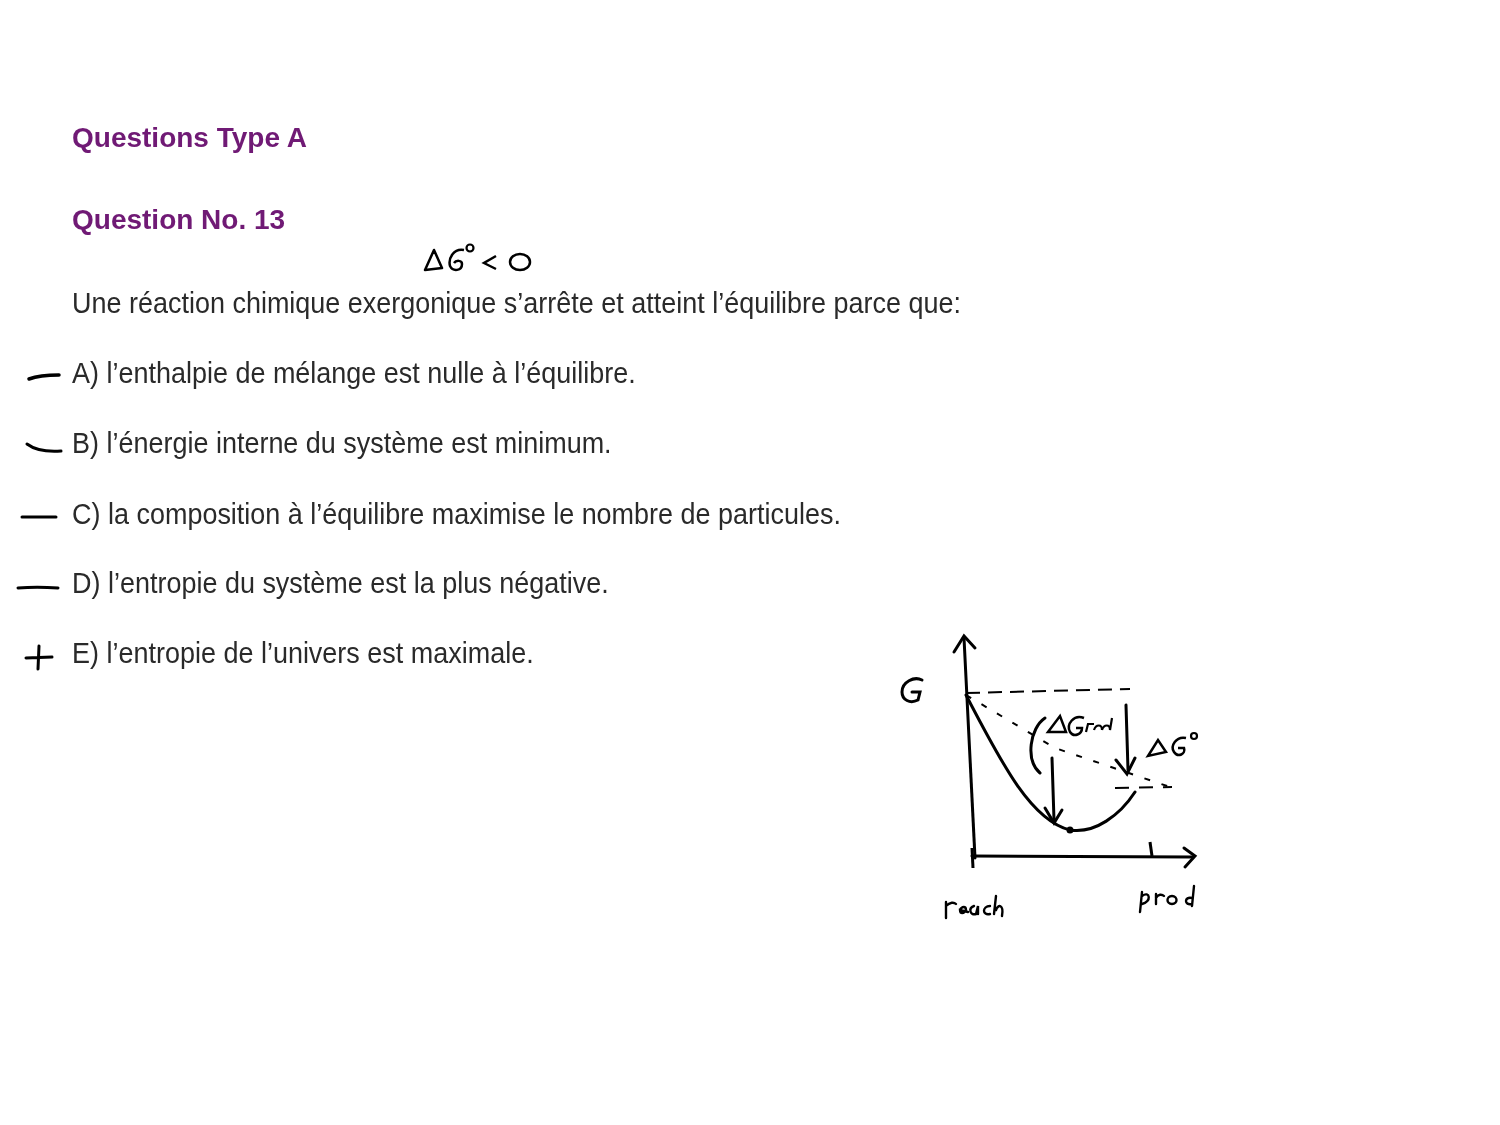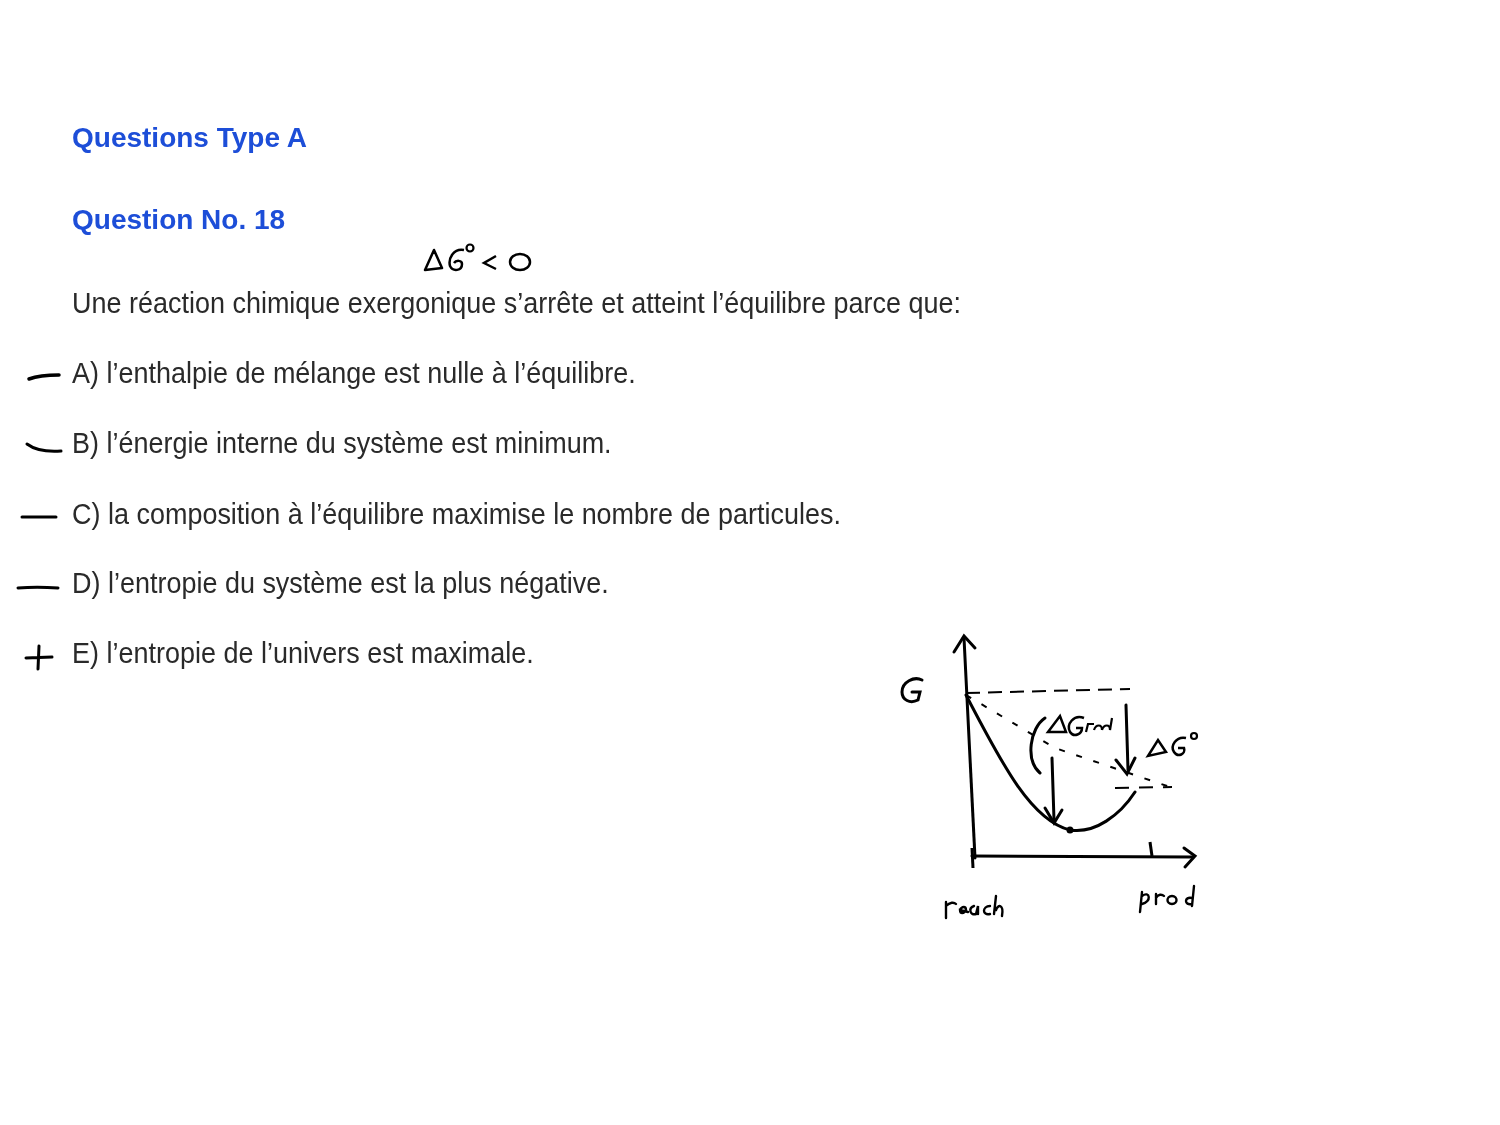--- a/index.html
+++ b/index.html
@@ -1,36 +1,36 @@
 <!DOCTYPE html>
 <html><head>
 <meta charset="utf-8">
 <style>
   html, body { margin: 0; padding: 0; }
   body {
     width: 1500px; height: 1125px; background: #ffffff; position: relative; overflow: hidden;
     font-family: "Liberation Sans", "DejaVu Sans", sans-serif; color: #222;
   }
   .heading {
-    position: absolute; left: 72px; font-weight: bold; font-size: 28px; color: #1d4ed8;
+    position: absolute; left: 72px; font-weight: bold; font-size: 28px; color: #701a75;
     letter-spacing: 0px;
   }
   .prompt, .option-text {
     position: absolute; left: 72px; font-size: 29px; color: #2a2a2a;
     font-family: "Liberation Sans", "DejaVu Sans", sans-serif;
     transform: scaleX(0.93); transform-origin: left center; white-space: nowrap;
   }
   .mark { position: absolute; }
   svg { overflow: visible; }
 </style>
 </head>
 <body>
 
 <div class="heading" style="top:122px;">Questions Type A</div>
-<div class="heading" style="top:204px;">Question No. 18</div>
+<div class="heading" style="top:204px;">Question No. 13</div>
 
 <div class="mark" style="left:420px; top:238px;">
   <svg width="120" height="40" viewBox="0 0 120 40">
     <path d="M5 32 L14 12 L22 30 Z" fill="none" stroke="#000" stroke-width="2.5" stroke-linejoin="round"></path>
     <path d="M44 12 C34 10 28 20 30 28 C33 34 42 33 42 26 C42 22 36 22 34 25" fill="none" stroke="#000" stroke-width="2.5"></path>
     <circle cx="50" cy="10" r="3.5" fill="none" stroke="#000" stroke-width="2.2"></circle>
     <path d="M76 18 L64 25 L76 31" fill="none" stroke="#000" stroke-width="2.5"></path>
     <ellipse cx="100" cy="24" rx="10" ry="8" fill="none" stroke="#000" stroke-width="2.5"></ellipse>
   </svg>
   

